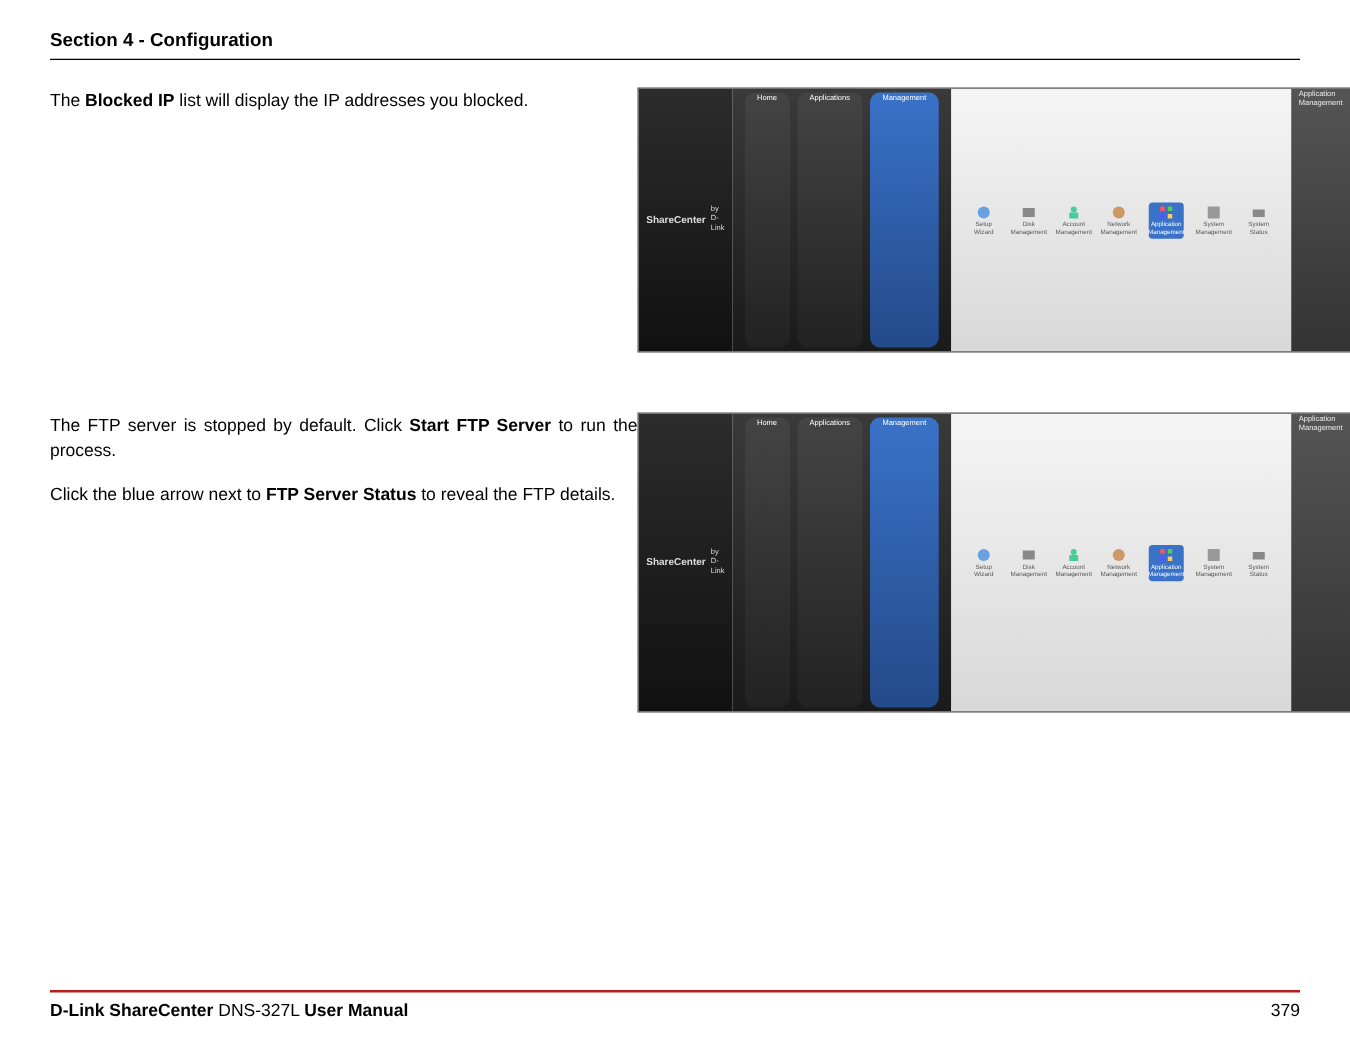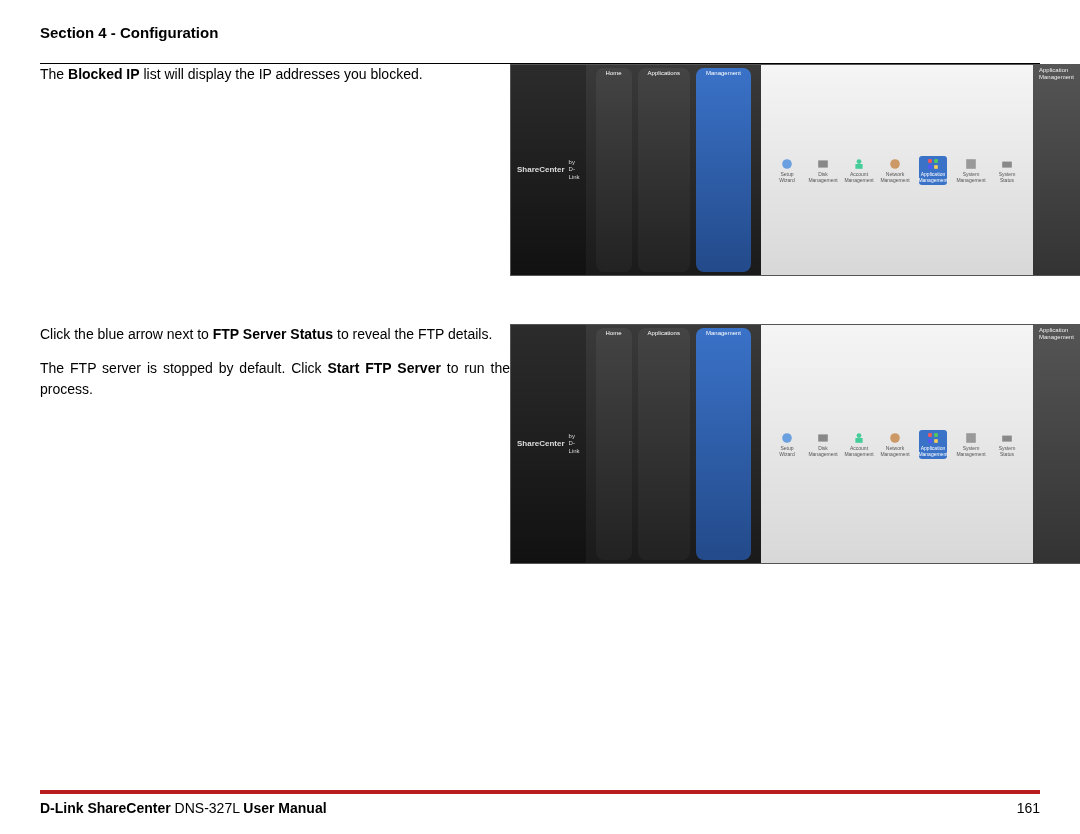--- a/index.html
+++ b/index.html
@@ -12,22 +12,23 @@
     height: 834px;
     box-sizing: border-box;
     position: relative;
   }
   .page {
     padding: 24px 40px 0 40px;
   }
   .section-header {
     font-weight: 700;
     font-size: 15px;
-    padding-bottom: 22px;
+    padding-bottom: 6px;
     border-bottom: 1px solid #000;
+    margin-bottom: 22px;
   }
   .row {
     display: flex;
     align-items: flex-start;
     margin-bottom: 48px;
   }
   .text-col {
     flex: 0 0 470px;
     font-size: 14px;
     line-height: 1.45;
@@ -177,21 +178,21 @@
     border-top: 1px solid #ccc;
     padding: 2px;
     display: flex;
     gap: 4px;
   }
   .footer {
     position: absolute;
     bottom: 18px;
     left: 40px;
     right: 40px;
-    border-top: 4px solid #b91c1c;
+    border-top: 2px solid #b91c1c;
     padding-top: 6px;
     font-size: 14px;
     display: flex;
     justify-content: space-between;
   }
 </style>
 </head>
 <body>
 
 <div class="page">
@@ -309,24 +310,24 @@
             </div>
           </div>
         </div>
       </div>
     </div>
   </div>
 
   <div class="row">
     <div class="text-col">
       <p>
-        <span>Click the blue arrow next to </span><b>FTP Server Status</b><span> to reveal the FTP details.</span>
+        <span>The FTP server is stopped by default. Click </span><b>Start FTP Server</b><span> to run the process.</span>
       </p>
       <p>
-        <span>The FTP server is stopped by default. Click </span><b>Start FTP Server</b><span> to run the process.</span>
+        <span>Click the blue arrow next to </span><b>FTP Server Status</b><span> to reveal the FTP details.</span>
       </p>
     </div>
     <div class="shot-col">
       <div class="shot" style="height:238px;">
         <div class="topbar">
           <span style="font-size:8px;font-weight:700;">ShareCenter</span>
           <span>by D-Link</span>
         </div>
         <div class="tabbar">
           <div class="tabbtn dark">Home</div>
@@ -445,14 +446,14 @@
         </div>
       </div>
     </div>
   </div>
 </div>
 
 <div class="footer">
   <div>
     <b>D-Link ShareCenter </b><span>DNS-327L </span><b>User Manual</b>
   </div>
-  <div>161</div>
+  <div>379</div>
 </div>
 
 </body></html>

